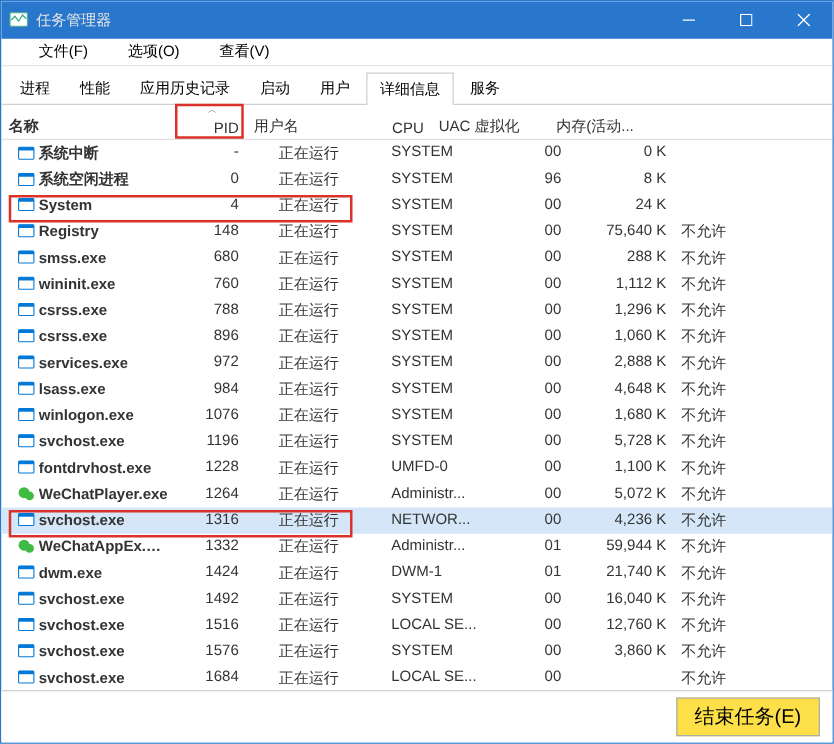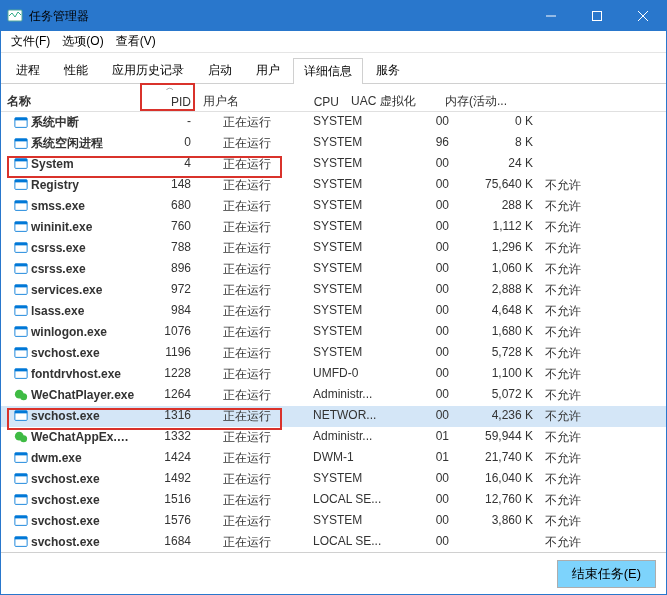--- a/index.html
+++ b/index.html
@@ -1,26 +1,26 @@
 <!DOCTYPE html>
 <html><head>
 <meta charset="utf-8">
 <style>
 * { margin: 0; padding: 0; box-sizing: border-box; }
 body { font-family: "Microsoft YaHei", "Segoe UI", sans-serif; font-size: 12px; background: #fff; width: 667px; height: 595px; border: 1px solid #2977cc; position: relative; overflow: hidden; }
 
-.titlebar { background: #2977cc; height: 30px; display: flex; align-items: center; color: #000000; padding: 0 0 0 6px; }
+.titlebar { background: #2977cc; height: 30px; display: flex; align-items: center; color: #e5e5e5; padding: 0 0 0 6px; }
 .titlebar-icon { width: 16px; height: 16px; margin-right: 6px; }
 .titlebar-title { flex: 1; font-size: 12px; }
 .titlebar-btns { display: flex; height: 100%; }
 .titlebar-btn { width: 46px; display: flex; align-items: center; justify-content: center; cursor: pointer; }
 .titlebar-btn svg { stroke: #fff; fill: none; }
 
 .menubar { height: 22px; display: flex; align-items: center; padding: 0 4px; border-bottom: 1px solid #e5e5e5; }
-.menuitem { padding: 18px 6px; cursor: pointer; font-size: 12px; }
+.menuitem { padding: 18px 6px; cursor: pointer; font-size: 12px; margin-left: 20px; }
 
 .tabs { display: flex; border-bottom: 1px solid #d0d0d0; padding: 4px 4px 0 4px; gap: 2px; }
 .tab { padding: 4px 10px; border: 1px solid transparent; border-bottom: none; cursor: pointer; font-size: 12px; }
 .tab.active { border-color: #d0d0d0; background: #fff; position: relative; top: 1px; }
 
 .table-wrap { height: 470px; overflow: hidden; position: relative; }
 .table-header { display: flex; border-bottom: 1px solid #e0e0e0; height: 28px; align-items: center; padding-top: 8px; }
 .col { padding: 2px 6px; font-size: 12px; color: #333; white-space: nowrap; overflow: hidden; text-overflow: ellipsis; }
 .col-name { width: 140px; font-weight: bold; }
 .col-pid { width: 56px; text-align: right; }
@@ -34,21 +34,21 @@
 
 .rows { }
 .row { display: flex; align-items: flex-start; height: 21px; }
 .row.selected { background: #d4e6f7; }
 .row-icon { width: 16px; height: 16px; margin: 0 2px 0 6px; display: inline-flex; align-items: center; justify-content: center; flex-shrink: 0; }
 .row .col-name { display: flex; align-items: center; width: 140px; }
 .row .proc-name { overflow: hidden; text-overflow: ellipsis; white-space: nowrap; }
 
 .footer { position: absolute; bottom: 0; left: 0; right: 0; height: 42px; border-top: 1px solid #d0d0d0; display: flex; align-items: center; padding: 0 10px; background: #fff; }
 .fewer { display: flex; align-items: center; gap: 6px; cursor: pointer; }
-.end-btn { margin-left: auto; padding: 4px 14px; border: 1px solid #adadad; background: #7dd3fc; cursor: pointer; font-size: 13px; }
+.end-btn { margin-left: auto; padding: 4px 14px; border: 1px solid #adadad; background: #fde047; cursor: pointer; font-size: 16px; }
 
 .hl-red { position: absolute; border: 2px solid #d9322b; pointer-events: none; }
 
 .ico-svg { display: block; }
 </style>
 </head>
 <body>
 
 <div class="titlebar">
   <span class="titlebar-icon">

